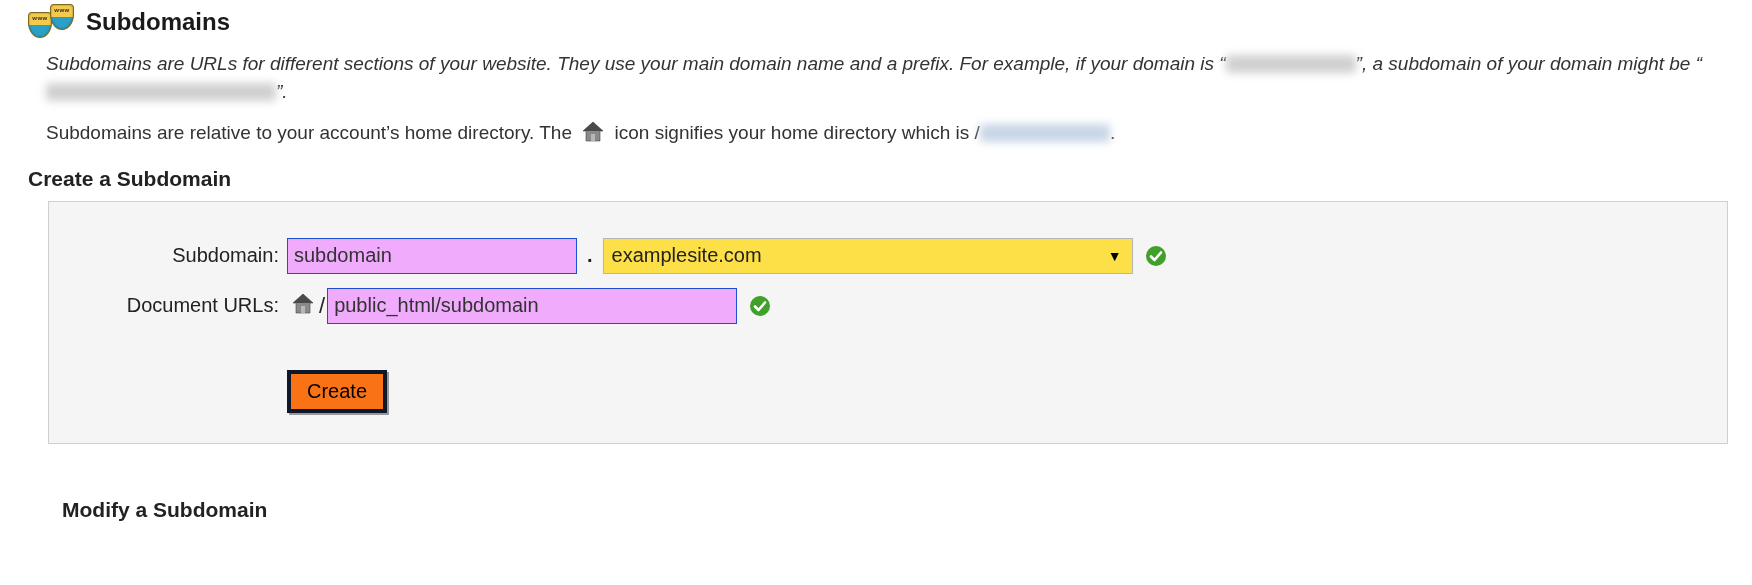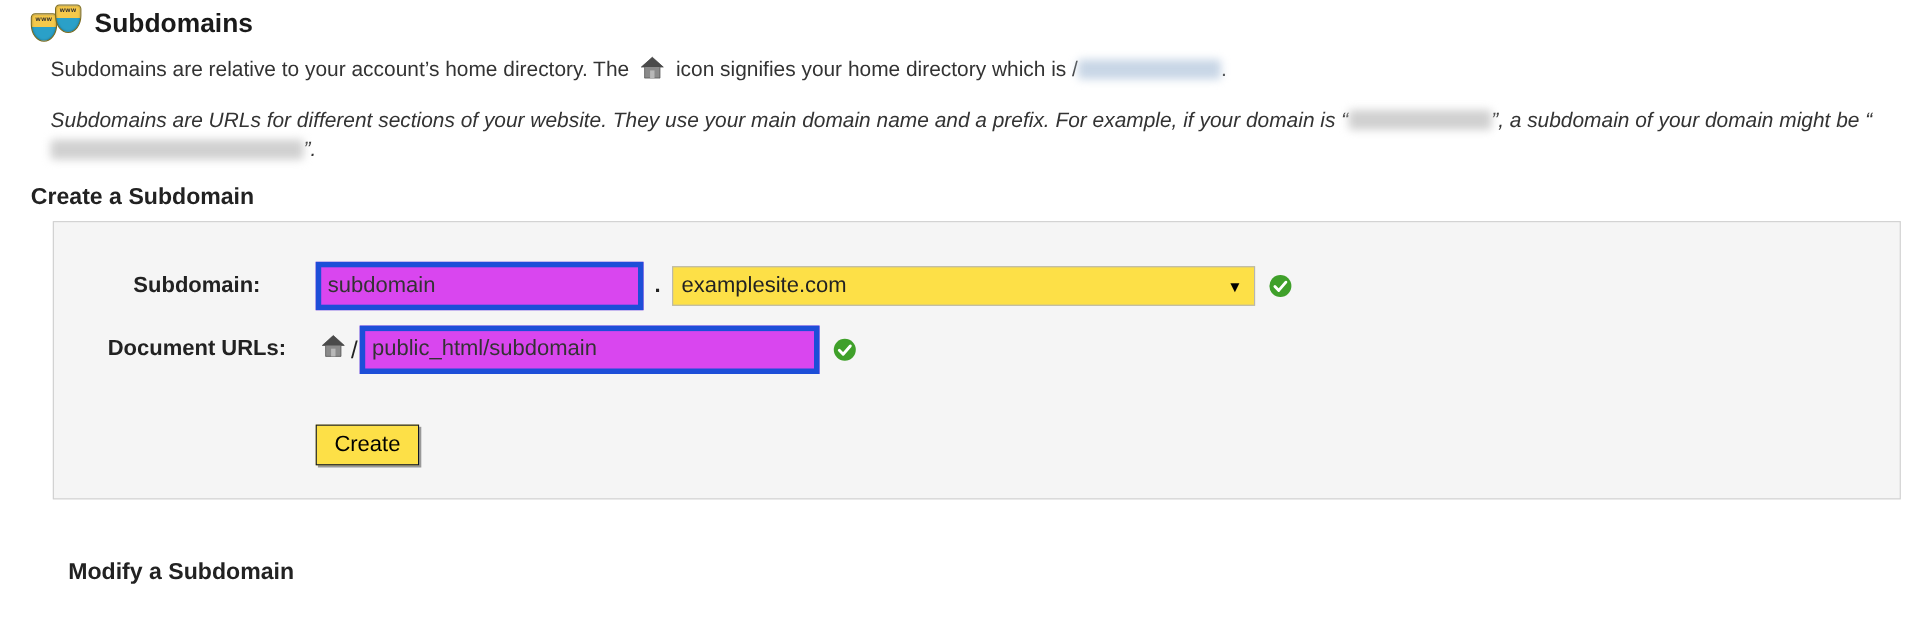--- a/index.html
+++ b/index.html
@@ -85,32 +85,32 @@
     background: #f5f5f5;
     padding: 36px 30px 30px 30px;
   }
   .form-row {
     display: flex;
     align-items: center;
     margin-bottom: 14px;
   }
   .form-label {
     width: 200px;
-    text-align: center;
-    font-size: 20px;
-    font-weight: bold;
+    text-align: right;
+    font-size: 20px;
+    font-weight: normal;
     padding-right: 8px;
     white-space: nowrap;
   }
   .text-input {
     font-family: Verdana, Geneva, sans-serif;
     font-size: 20px;
     padding: 4px 6px;
-    border: 5px solid #1d4ed8;
-    background: #d946ef;
+    border: 1px solid #1d4ed8;
+    background: #f0abfc;
     color: #333;
     outline: none;
     height: 26px;
     box-sizing: content-box;
   }
   .subdomain-input { width: 276px; }
   .docroot-input   { width: 396px; }
   .dot-sep {
     font-size: 20px;
     padding: 0 10px;
@@ -148,22 +148,22 @@
     padding: 0 2px 0 0;
   }
   .create-btn-row {
     margin-top: 46px;
     margin-left: 208px;
   }
   button.create {
     font-family: Verdana, Geneva, sans-serif;
     font-size: 20px;
     padding: 6px 16px;
-    background: #fde047;
-    border: 1px solid #0f172a;
+    background: #f97316;
+    border: 4px solid #0f172a;
     box-shadow: 2px 2px 0 #999;
     cursor: pointer;
   }
   .modify-h {
     margin-top: 54px;
     margin-left: 34px;
   }
 </style>
 </head>
 <body>
@@ -175,32 +175,32 @@
       <span class="shield front">
           <span class="www">www</span>
         </span>
       <span class="shield back">
           <span class="www">www</span>
         </span>
     </span>
     <h1>Subdomains</h1>
   </div>
 
+  <p class="intro italic">
+    <span>Subdomains are URLs for different sections of your website. They use your main domain name and a prefix. For example, if your domain is “</span><span class="blur w1"></span><span>”, a subdomain of your domain might be “</span><span class="blur w2"></span><span>”.</span>
+  </p>
+
   <p class="intro">
     <span>Subdomains are relative to your account’s home directory. The </span><span class="home-icon">
       <svg width="24" height="22" viewBox="0 0 24 22">
         <polygon points="12,1 22,10 19,10 19,20 5,20 5,10 2,10" fill="#8a8a8a" stroke="#444" stroke-width="0.6"></polygon>
         <polygon points="12,1 22,10 2,10" fill="#4a4a4a"></polygon>
         <rect x="10" y="13" width="4" height="7" fill="#b8b8b8"></rect>
       </svg>
     </span><span> icon signifies your home directory which is /</span><span class="blur w3"></span><span>.</span>
-  </p>
-
-  <p class="intro italic">
-    <span>Subdomains are URLs for different sections of your website. They use your main domain name and a prefix. For example, if your domain is “</span><span class="blur w1"></span><span>”, a subdomain of your domain might be “</span><span class="blur w2"></span><span>”.</span>
   </p>
 
   <div class="section-h">Create a Subdomain</div>
 
   <div class="panel">
 
     <div class="form-row">
       <div class="form-label">Subdomain:</div>
       <input class="text-input subdomain-input" type="text" value="subdomain" style="">
       <span class="dot-sep">.</span>

